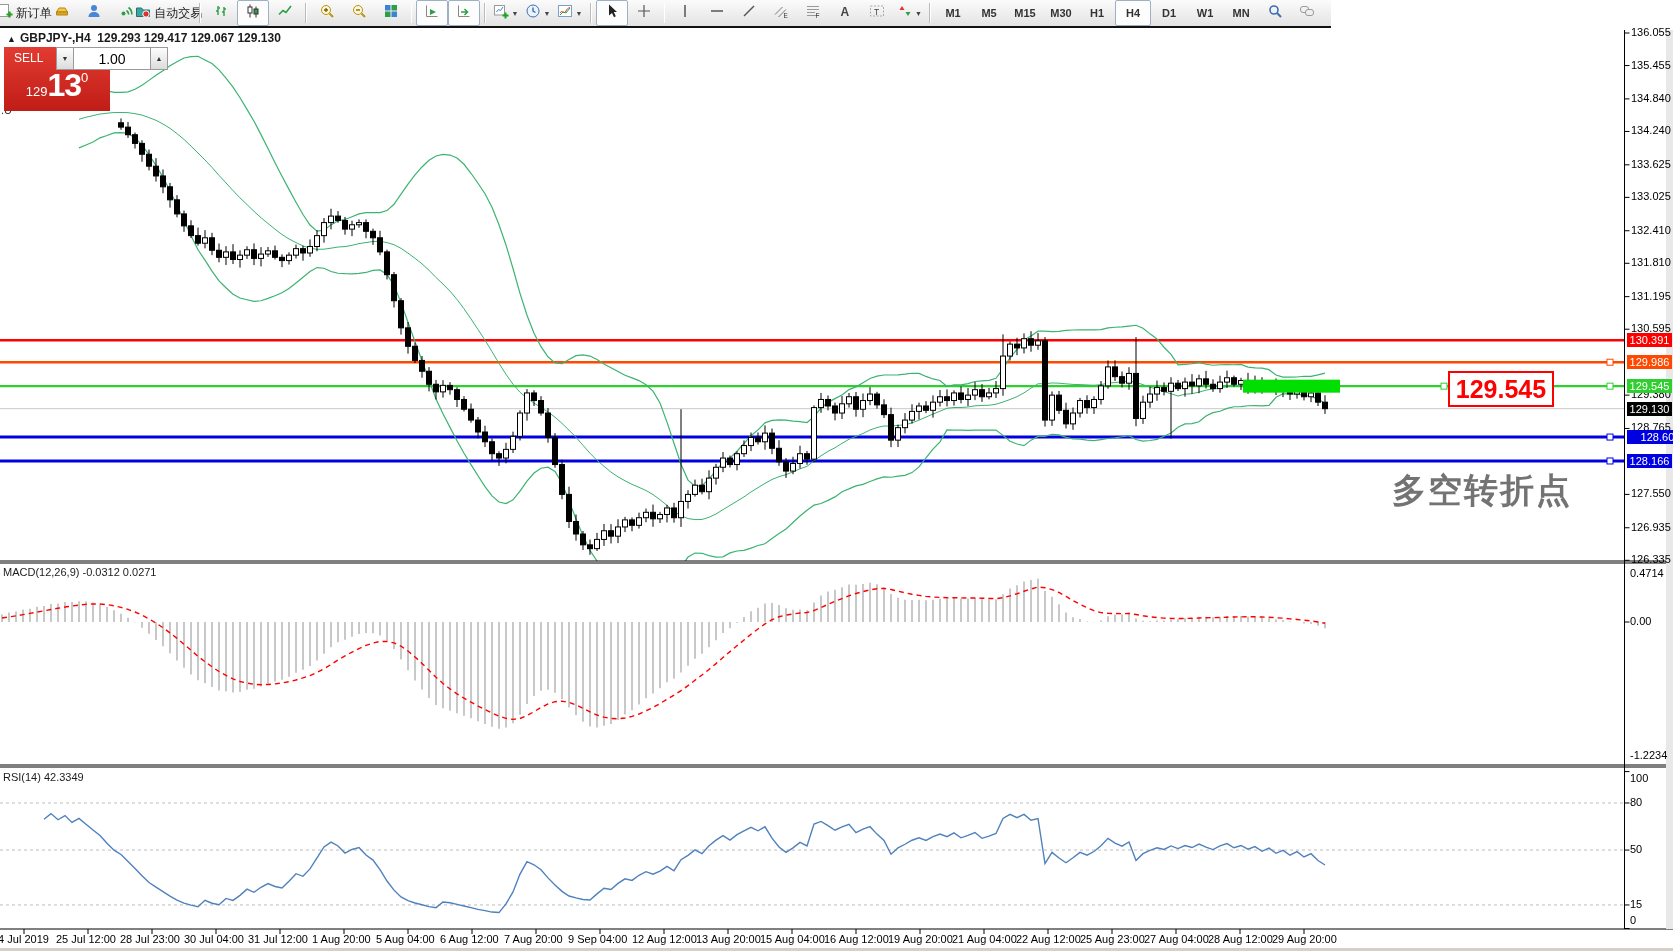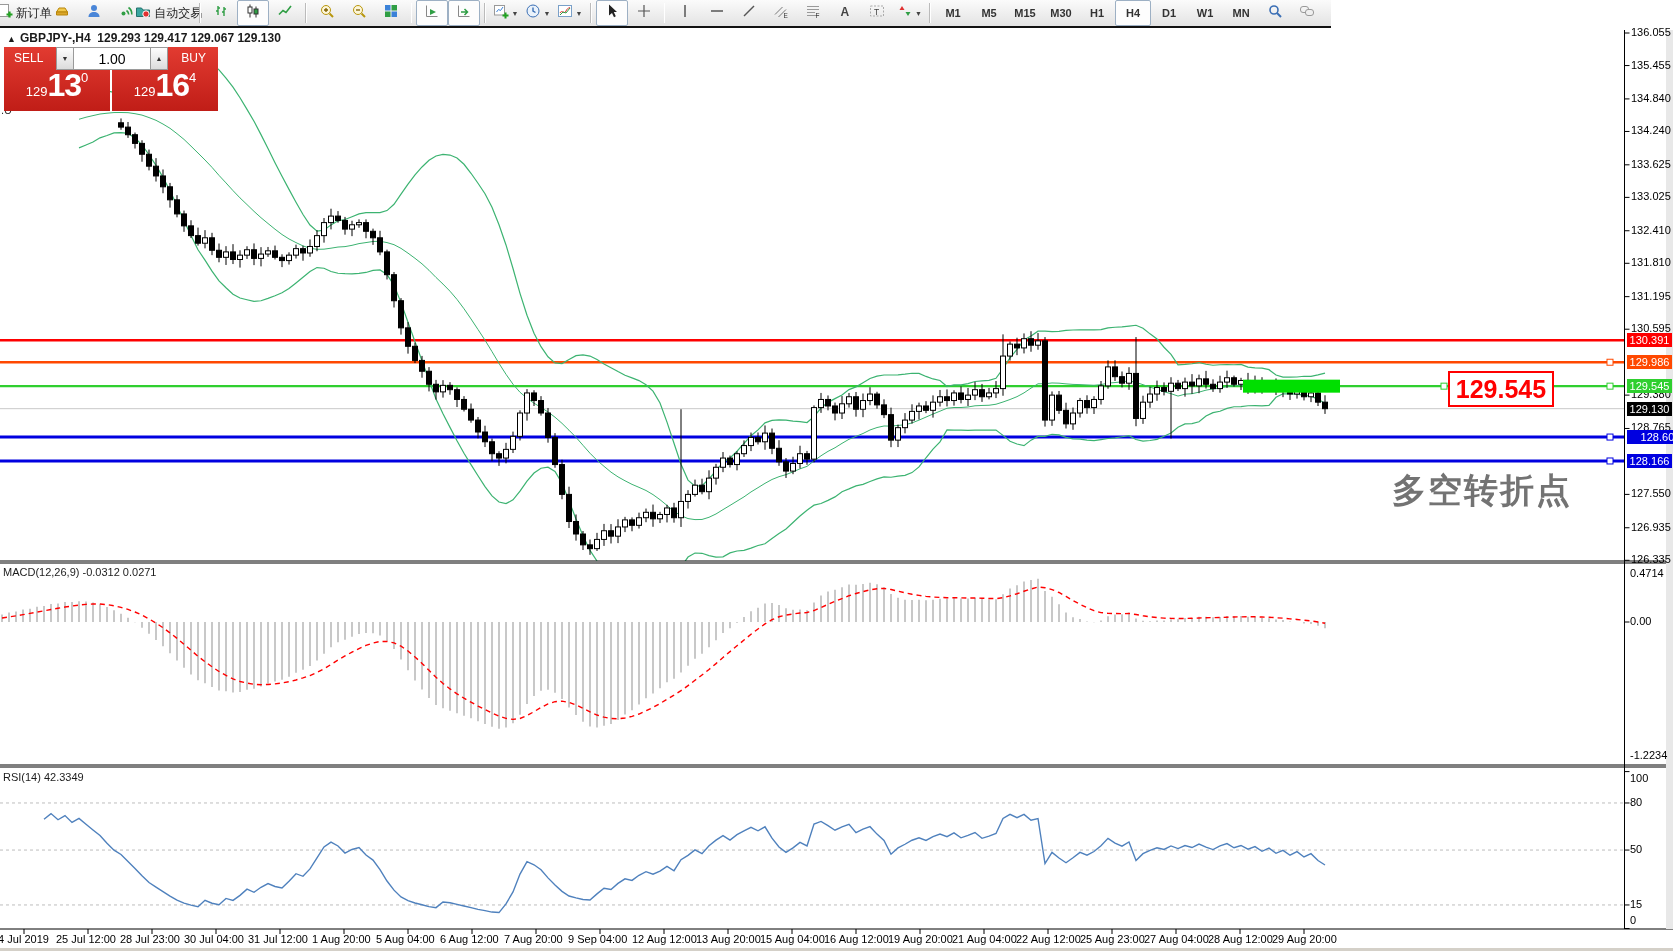--- a/index.html
+++ b/index.html
@@ -877,24 +877,20 @@
 
   <div class="ov" id="symline">
     <span class="tri">▲</span><span>GBPJPY-,H4</span>&nbsp;&nbsp;<span>129.293 129.417 129.067 129.130</span>
   </div>
 
   <div id="ocp">
     <div class="ocbtn sell">
       <span class="side">SELL</span>
       <div class="bigpx"><span class="pre">129</span><span class="big">13</span><span class="sup">0</span></div>
     </div>
-    <div class="ocbtn buy">
-      <span class="side">BUY</span>
-      <div class="bigpx"><span class="pre">129</span><span class="big">16</span><span class="sup">4</span></div>
-    </div>
     <div id="volgrp">
       <div class="spin">▼</div>
       <input id="volinput" value="1.00" style="">
       <div class="spin">▲</div>
     </div>
   </div>
 
   <div class="ov" id="ufrag">.U</div>
 
   <div class="ov panelabel" style="left:3px;top:566px">MACD(12,26,9) -0.0312 0.0271</div>

